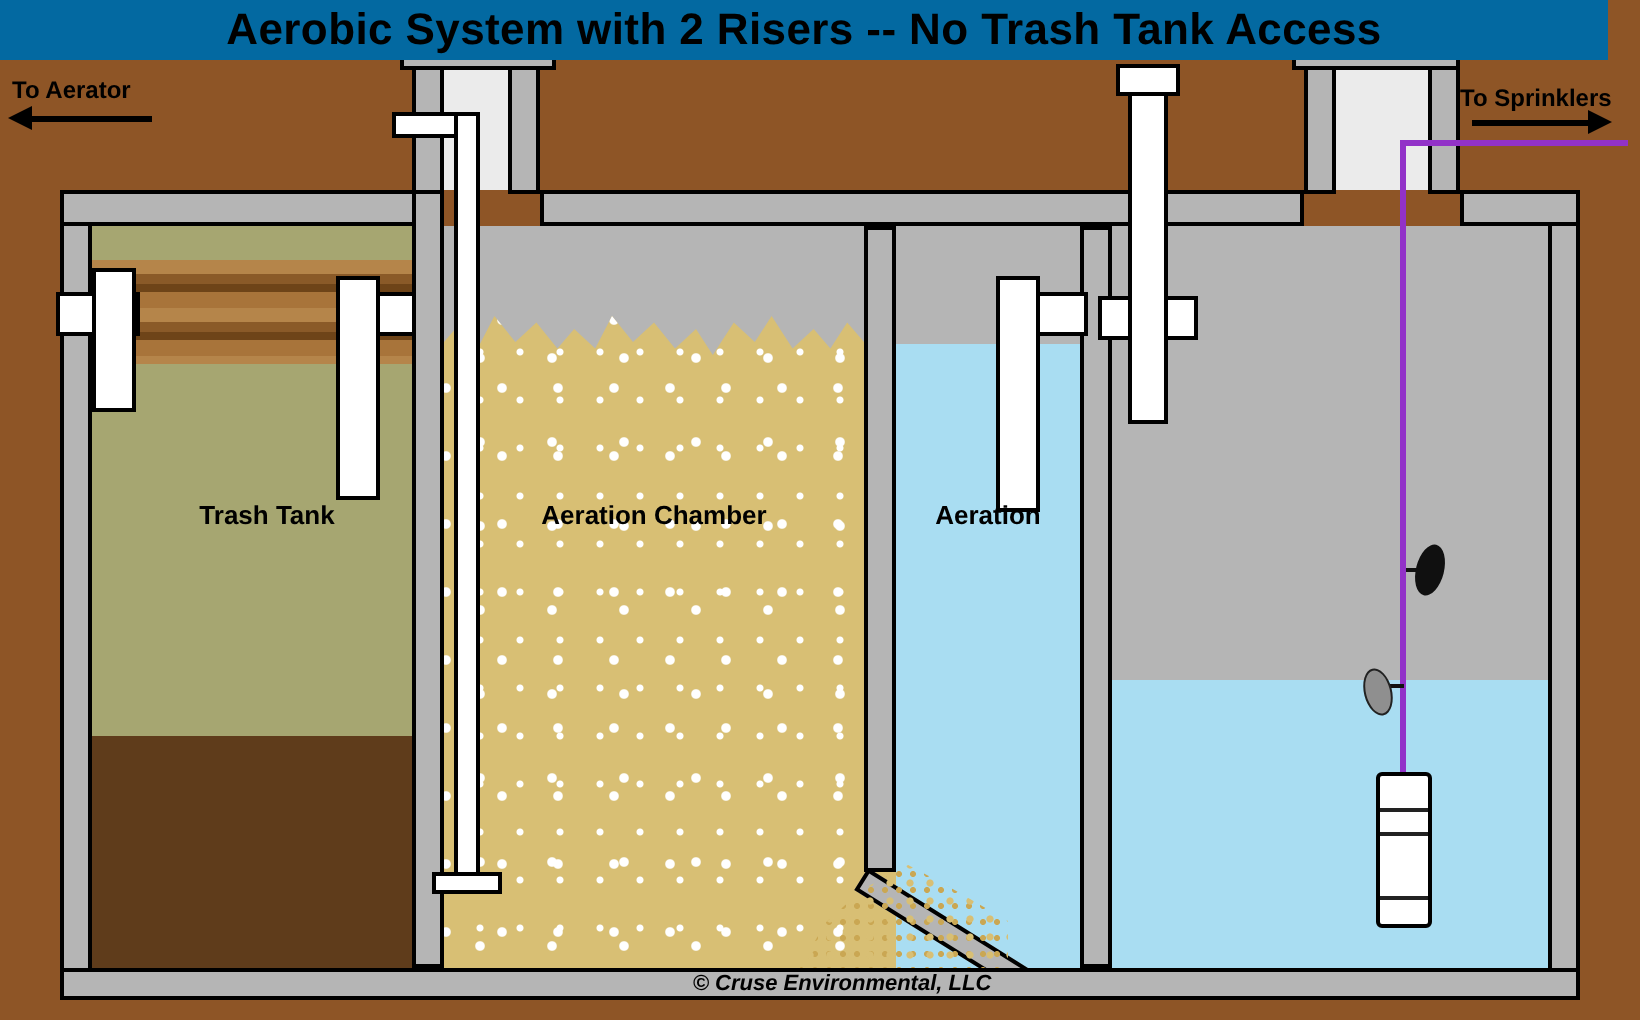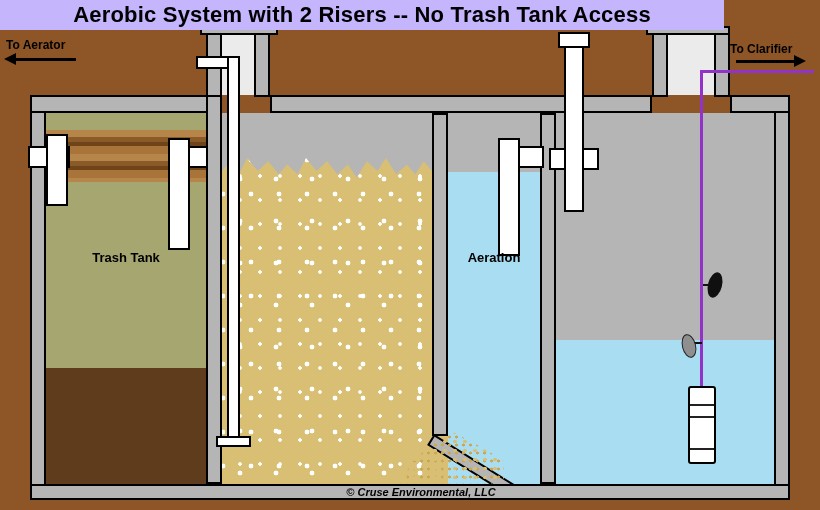--- a/index.html
+++ b/index.html
@@ -4,21 +4,21 @@
 <style>
   html,body{margin:0;padding:0;background:#555;}
   #stage{position:relative;width:820px;height:510px;overflow:hidden;
          font-family:"Liberation Sans", sans-serif;color:#000;background:#8e5526;}
   .abs{position:absolute;box-sizing:border-box;}
   .wall{background:#b5b5b5;border:2px solid #000;}
   .pipe{background:#ffffff;border:2px solid #000;}
   .chamber-label{text-align:center;font-size:13px;font-weight:bold;color:#000;z-index:30;}
   .flow-label{font-size:12px;font-weight:bold;color:#000;z-index:30;white-space:nowrap;}
 
-  #titlebar{left:0;top:0;width:724px;height:30px;background:#c4b5fd;text-align:center;
+  #titlebar{left:0;top:0;width:804px;height:30px;background:#0369a1;text-align:center;
             line-height:30px;font-size:22px;font-weight:800;letter-spacing:.2px;z-index:40;}
   #soil{left:0;top:30px;width:820px;height:480px;background:#8e5526;z-index:0;}
 
   
   #wall-left{left:30px;top:95px;width:16px;height:405px;z-index:10;}
   #wall-right{left:774px;top:95px;width:16px;height:405px;z-index:10;}
   #slab{left:30px;top:484px;width:760px;height:16px;z-index:10;}
   #lid-a{left:30px;top:95px;width:178px;height:18px;z-index:10;}
   #lid-b{left:270px;top:95px;width:382px;height:18px;z-index:10;}
   #lid-c{left:730px;top:95px;width:60px;height:18px;z-index:10;}
@@ -106,21 +106,21 @@
   #lbl-aerator{left:6px;top:38px;text-align:right;}
   #ar-a-line{left:16px;top:58px;width:60px;height:3px;background:#000;z-index:30;}
   #ar-a-head{left:4px;top:53px;width:0;height:0;border-right:12px solid #000;
              border-top:6px solid transparent;border-bottom:6px solid transparent;z-index:30;}
   #lbl-sprinklers{left:730px;top:42px;}
   #ar-s-line{left:736px;top:60px;width:60px;height:3px;background:#000;z-index:30;}
   #ar-s-head{left:794px;top:55px;width:0;height:0;border-left:12px solid #000;
              border-top:6px solid transparent;border-bottom:6px solid transparent;z-index:30;}
 
   
-  #lbl-trash{left:46px;top:250px;width:160px;}
+  #lbl-trash{left:46px;top:250px;width:175px;}
   #lbl-aeration{left:222px;top:250px;width:210px;}
   #lbl-clarifier{left:440px;top:250px;width:108px;}
   #lbl-pump{left:556px;top:250px;width:218px;}
 
   #copyright{left:0;top:484px;width:820px;text-align:center;font-size:11px;font-weight:bold;
              font-style:italic;line-height:16px;z-index:30;padding-left:22px;}
 </style>
 </head>
 <body>
 
@@ -185,22 +185,23 @@
   <div class="abs" id="fw2"></div>
   <div class="abs" id="float2"></div>
   <div class="abs" id="pump"></div>
   <div class="abs" id="pl1"></div>
   <div class="abs" id="pl2"></div>
   <div class="abs" id="pl3"></div>
 
   <div class="abs flow-label" id="lbl-aerator">To Aerator</div>
   <div class="abs" id="ar-a-line"></div>
   <div class="abs" id="ar-a-head"></div>
-  <div class="abs flow-label" id="lbl-sprinklers">To Clarifier</div>
+  <div class="abs flow-label" id="lbl-sprinklers">To Sprinklers</div>
   <div class="abs" id="ar-s-line"></div>
   <div class="abs" id="ar-s-head"></div>
 
   <div class="abs chamber-label" id="lbl-trash">Trash Tank</div>
+  <div class="abs chamber-label" id="lbl-aeration">Aeration Chamber</div>
   <div class="abs chamber-label" id="lbl-clarifier">Aeration</div>
 
   <div class="abs" id="copyright">© Cruse Environmental, LLC</div>
 
 </div>
 
 </body></html>

